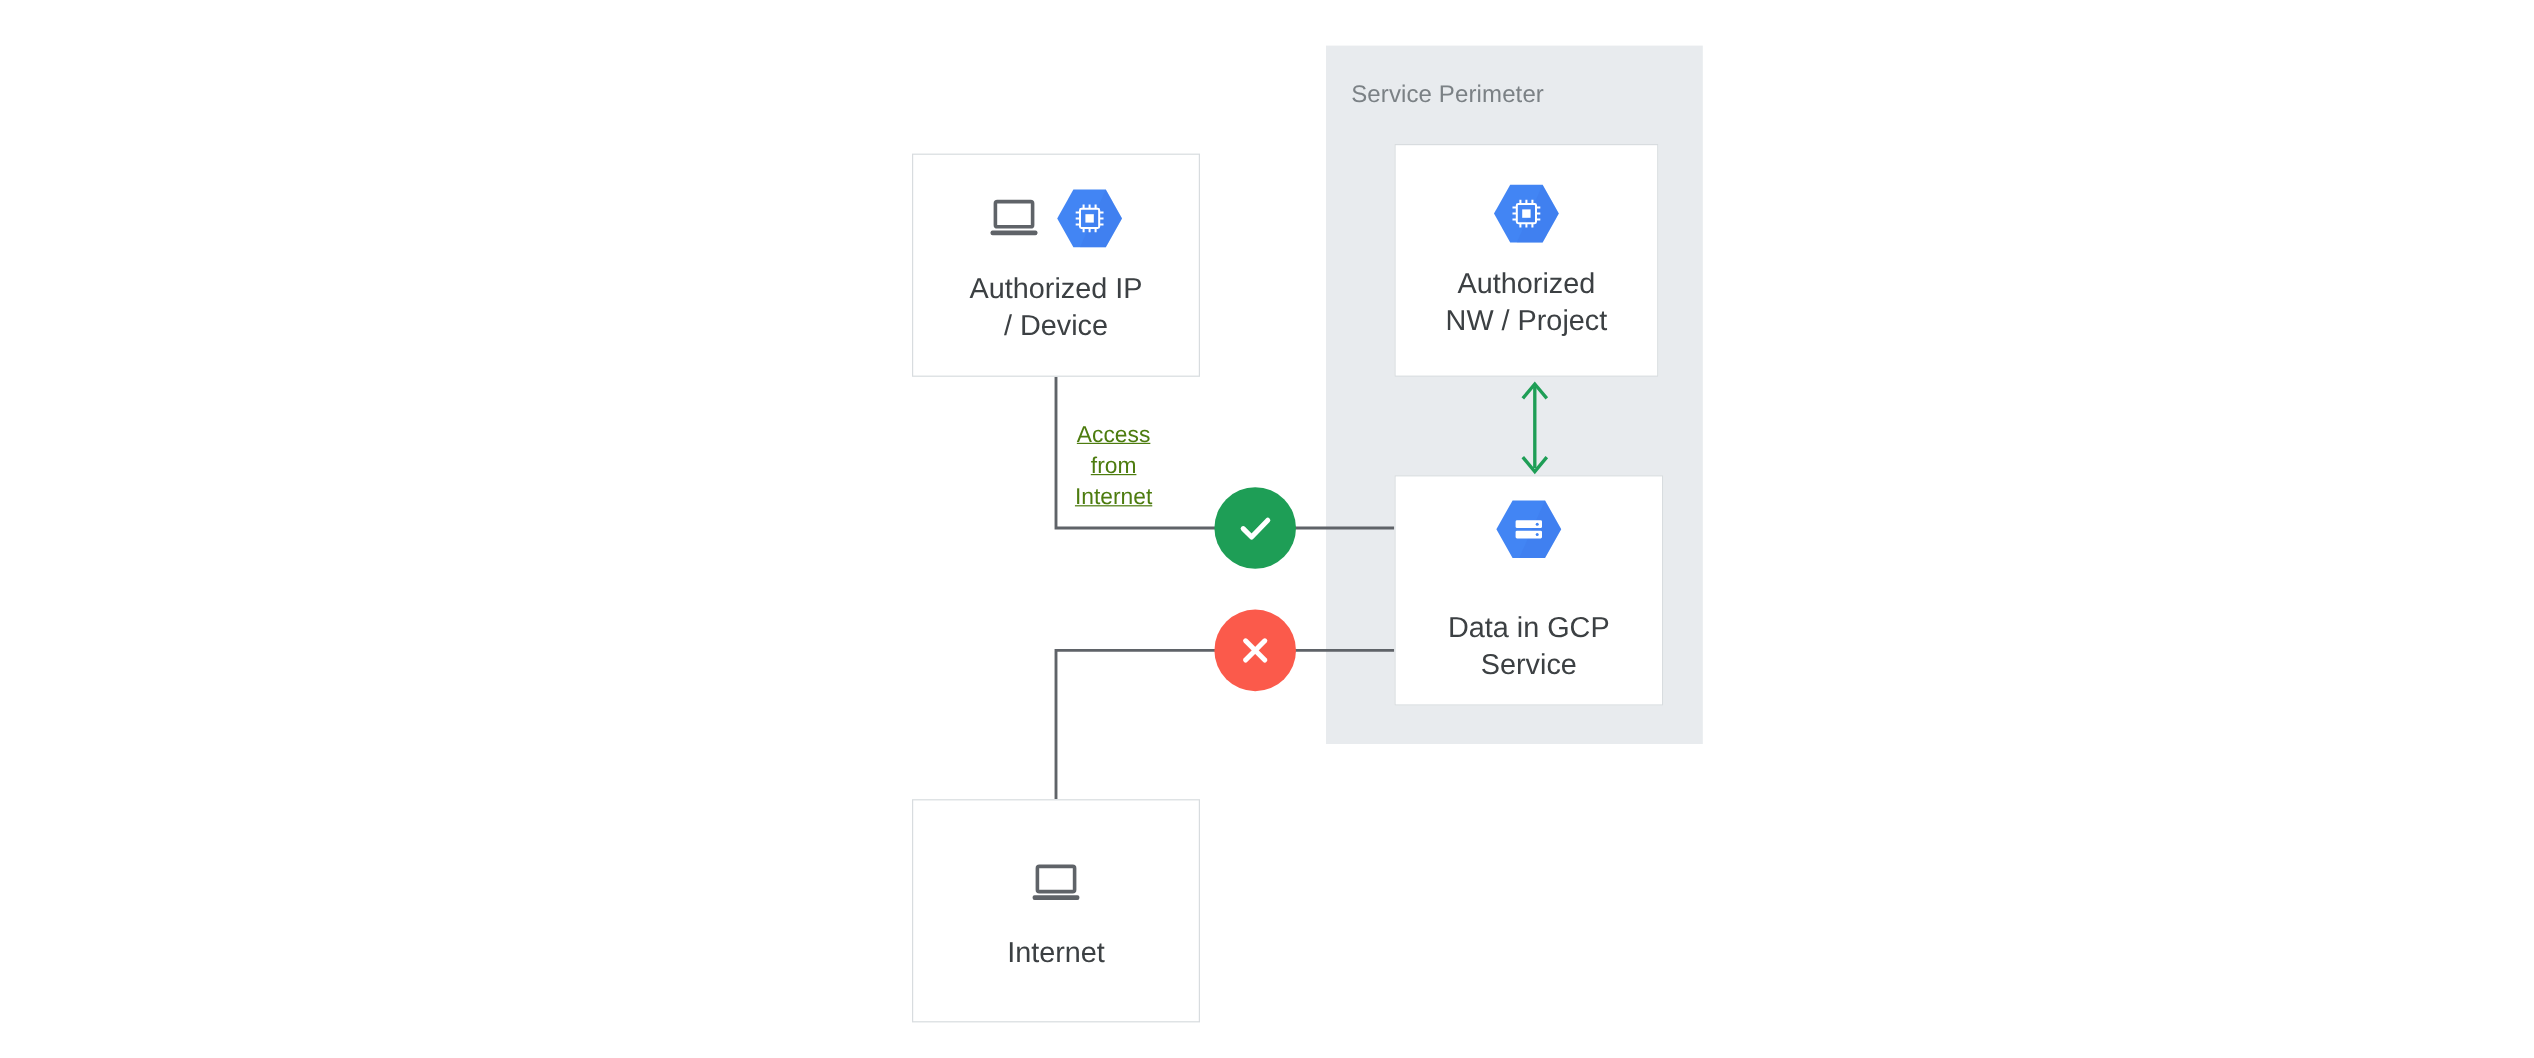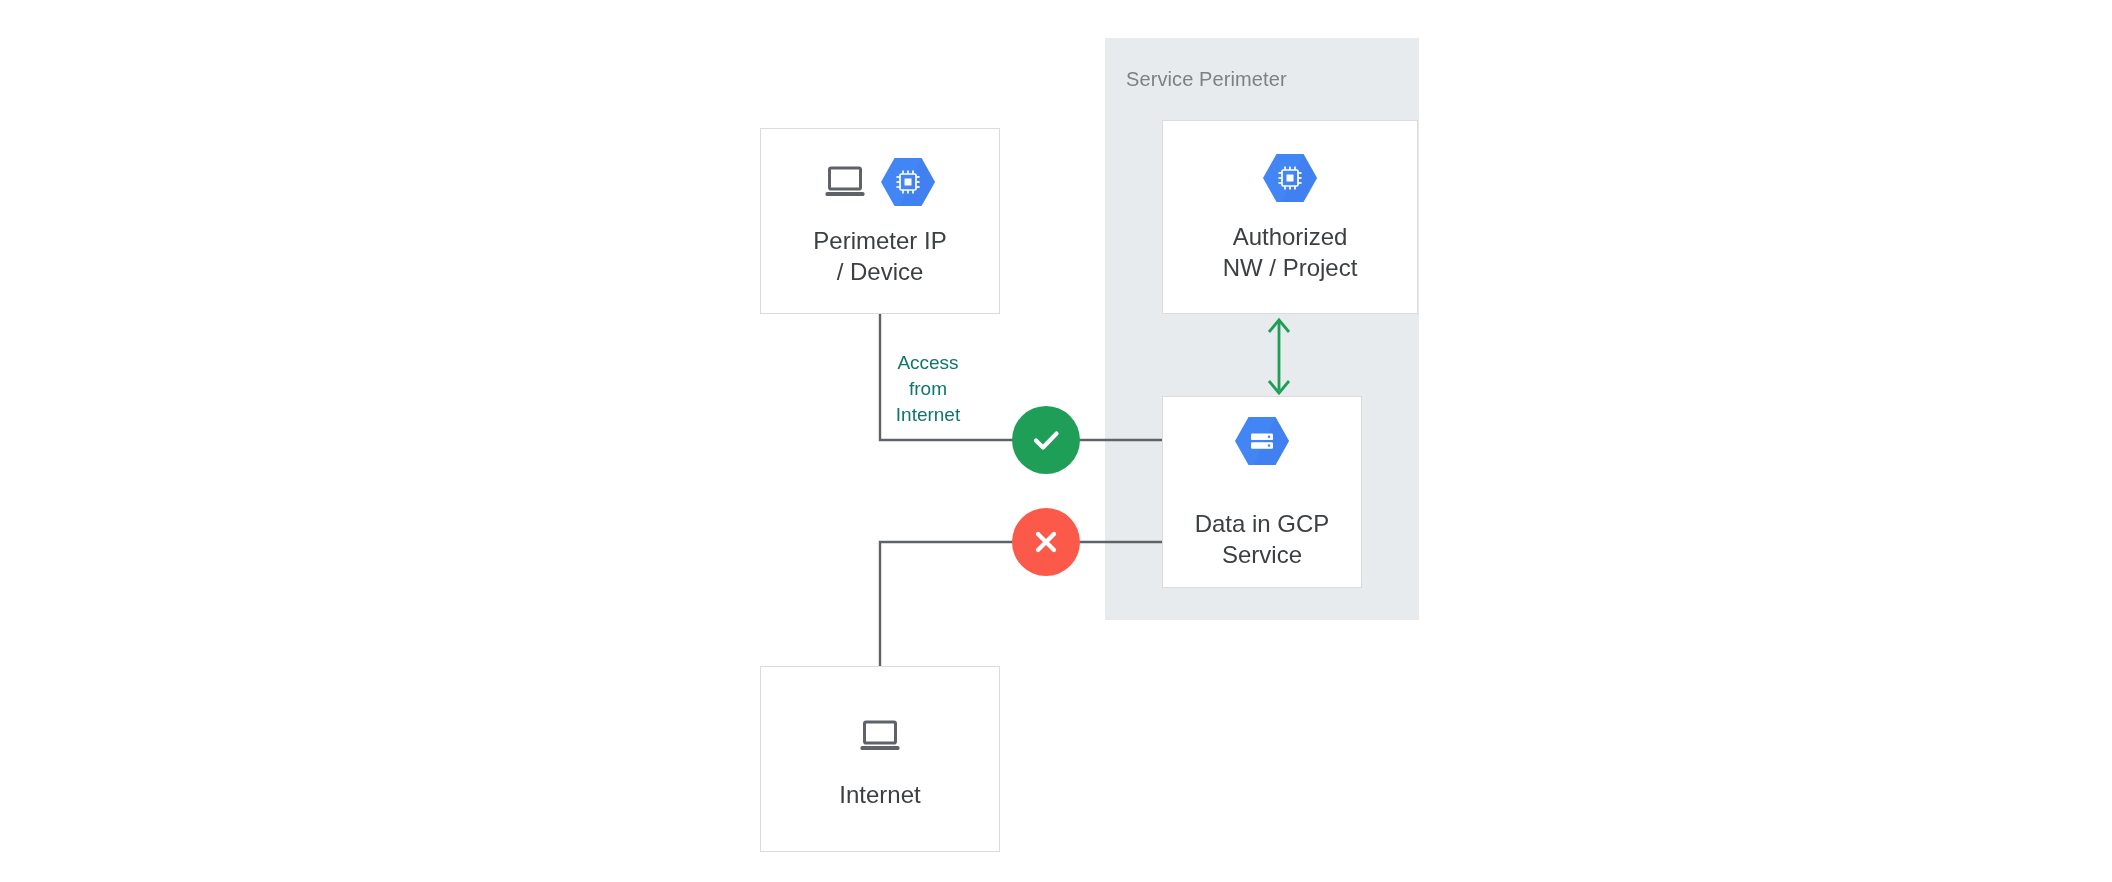--- a/index.html
+++ b/index.html
@@ -63,22 +63,22 @@
   .node-icons {
     display: flex;
     flex-direction: row;
     align-items: center;
     justify-content: center;
     gap: 14px;
     height: 56px;
   }
 
   #node-authorized-ip   { left: 744px; top: 128px; width: 240px; height: 186px; }
-  #node-authorized-nw   { left: 1146px; top: 120px; width: 256px; height: 194px; }
-  #node-data-gcp        { left: 1146px; top: 396px; width: 200px; height: 192px; gap: 24px; }
+  #node-authorized-nw   { left: 1146px; top: 120px; width: 220px; height: 194px; }
+  #node-data-gcp        { left: 1146px; top: 396px; width: 224px; height: 192px; gap: 24px; }
   #node-internet        { left: 744px; top: 666px; width: 240px; height: 186px; }
 
   
   .icon-laptop { width: 42px; height: 34px; display: block; }
   .icon-hex { width: 56px; height: 52px; display: block; }
 
   
   .badge {
     position: absolute;
     width: 68px;
@@ -90,23 +90,24 @@
   }
   #badge-allow { left: 996px; top: 406px; background: #1e9e56; }
   #badge-deny  { left: 996px; top: 508px; background: #fb5a4b; }
   .badge svg { width: 40px; height: 40px; display: block; }
 
   
   .edge-label {
     position: absolute;
     font-size: 19px;
     line-height: 1.38;
-    color: #0f766e;
+    color: #4d7c0f;
     text-align: center;
     white-space: pre-line;
+    text-decoration: underline;
   }
   #label-access-from-internet { left: 852px; top: 350px; width: 120px; }
   #label-valid-credential     { left: 800px; top: 482px; width: 240px; }
 
   .edge-line { stroke: #5f6368; stroke-width: 2.4; fill: none; }
   .edge-arrow { stroke: #1e9e56; stroke-width: 2.8; fill: none; }
 </style>
 </head>
 <body>
 
@@ -148,21 +149,21 @@
           <line x1="33" y1="34" x2="33" y2="37.6"></line>
           <line x1="16.4" y1="21" x2="20" y2="21"></line>
           <line x1="16.4" y1="26" x2="20" y2="26"></line>
           <line x1="16.4" y1="31" x2="20" y2="31"></line>
           <line x1="36" y1="21" x2="39.6" y2="21"></line>
           <line x1="36" y1="26" x2="39.6" y2="26"></line>
           <line x1="36" y1="31" x2="39.6" y2="31"></line>
         </g>
       </svg>
     </div>
-    <div class="node-label">Perimeter IP
+    <div class="node-label">Authorized IP
 / Device</div>
   </div>
 
   <div class="node" id="node-authorized-nw">
     <div class="node-icons">
       <svg class="icon-hex" viewBox="0 0 56 52">
         <path d="M 14.5 2 L 41.5 2 L 55 26 L 41.5 50 L 14.5 50 L 1 26 Z" fill="#4285f4"></path>
         <path d="M 41.5 2 L 55 26 L 41.5 50 L 20 50 L 41.5 2 Z" fill="#3b78e7" opacity="0.35"></path>
         <g fill="none" stroke="#ffffff" stroke-width="1.7">
           <rect x="20" y="18" width="16" height="16" rx="1.2"></rect>

